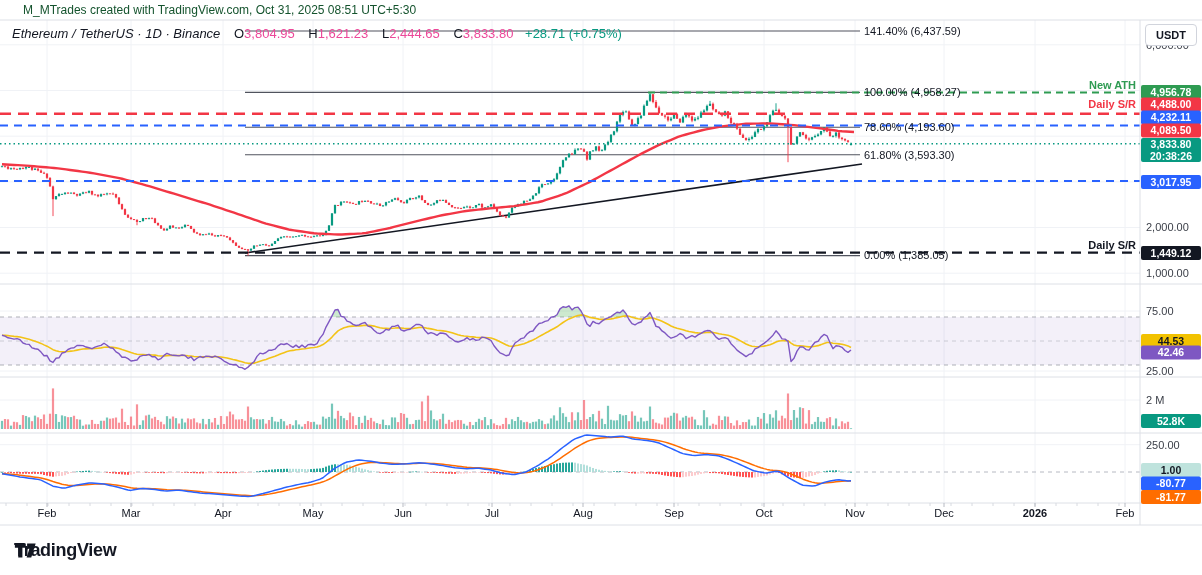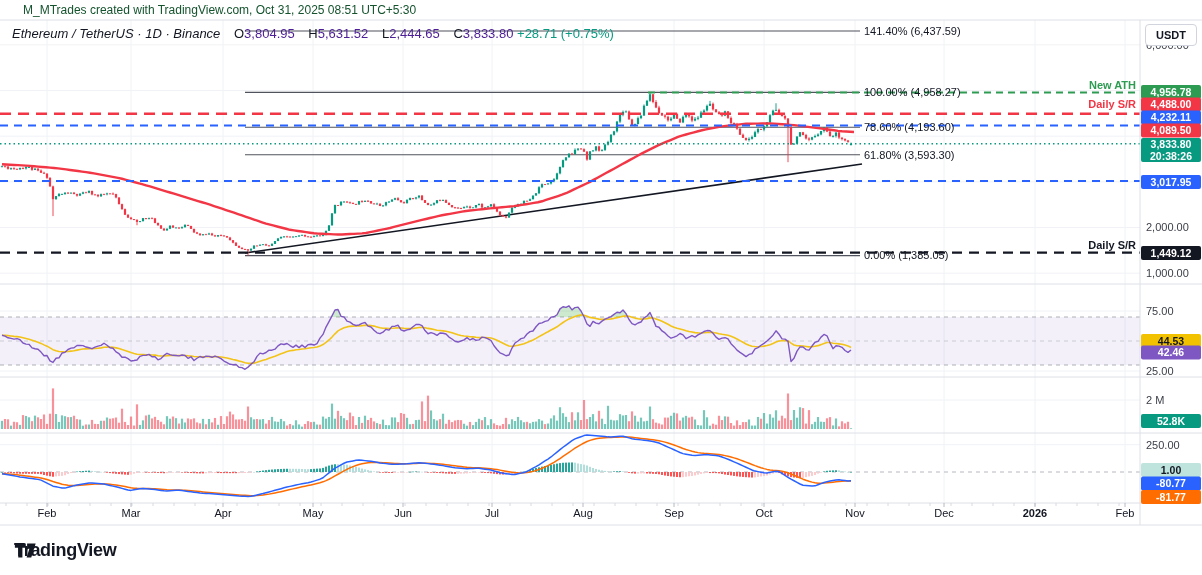--- a/index.html
+++ b/index.html
@@ -3,22 +3,22 @@
 <meta charset="utf-8">
 <style>
   html,body{margin:0;padding:0;background:#fff;}
   .stage{position:relative;width:1202px;height:575px;background:#fff;
          font-family:"Liberation Sans",sans-serif;overflow:hidden;}
   svg{position:absolute;left:0;top:0;}
   .attribution{position:absolute;left:8px;top:3px;font-size:12px;color:#14532d;z-index:5;margin-left:15px;}
   .legend{position:absolute;left:12px;top:26px;font-size:13px;color:#131722;z-index:5;white-space:nowrap;}
   .legend .sym{font-weight:400;cursor:pointer;font-style:italic;}
   .legend .ok{margin-left:10px;color:#131722;}
-  .legend .ov{color:#4c1d95;}
-  .legend .chg{margin-left:0;color:#089981;}
+  .legend .ov{color:#ec4899;}
+  .legend .chg{margin-left:8px;color:#089981;}
   .usdt-btn{position:absolute;left:1145px;top:24px;width:50px;height:20px;border:1px solid #D1D4DC;
             border-radius:4px;background:#fff;font-size:11px;font-weight:700;color:#131722;
             display:flex;align-items:center;justify-content:center;z-index:5;cursor:pointer;}
   .footer{position:absolute;left:14px;top:540px;display:flex;align-items:center;gap:7px;z-index:5;cursor:pointer;}
   .footer .brand{font-size:18px;font-weight:800;color:#131722;letter-spacing:-0.3px;}
 </style>
 </head>
 <body>
 
 <div class="stage">
@@ -1372,21 +1372,21 @@
         <line x1="1035" x2="1035" y1="503" y2="507" stroke="#B7BAC2"></line>
         <text x="1035" y="517" text-anchor="middle" font-size="11" fill="#131722" font-weight="700">2026</text>
         <line x1="1125" x2="1125" y1="503" y2="507" stroke="#B7BAC2"></line>
         <text x="1125" y="517" text-anchor="middle" font-size="11" fill="#131722" font-weight="400">Feb</text>
       </g>
     </svg>
 
   <div class="legend">
     <span class="sym">Ethereum / TetherUS · 1D · Binance</span>
     <span class="ok">O</span><span class="ov">3,804.95</span>
-    <span class="ok">H</span><span class="ov">5,631.52</span>
+    <span class="ok">H</span><span class="ov">1,621.23</span>
     <span class="ok">L</span><span class="ov">2,444.65</span>
     <span class="ok">C</span><span class="ov">3,833.80</span>
     <span class="chg">+28.71 (+0.75%)</span>
   </div>
 
   <div class="usdt-btn">USDT</div>
 
   <div class="footer">
     <svg width="23" height="21" viewBox="0 0 26 21">
       <path d="M1 2.5h12.3v4.8H9.5v11.2H4.8V7.3H1z" fill="#131722"></path>

